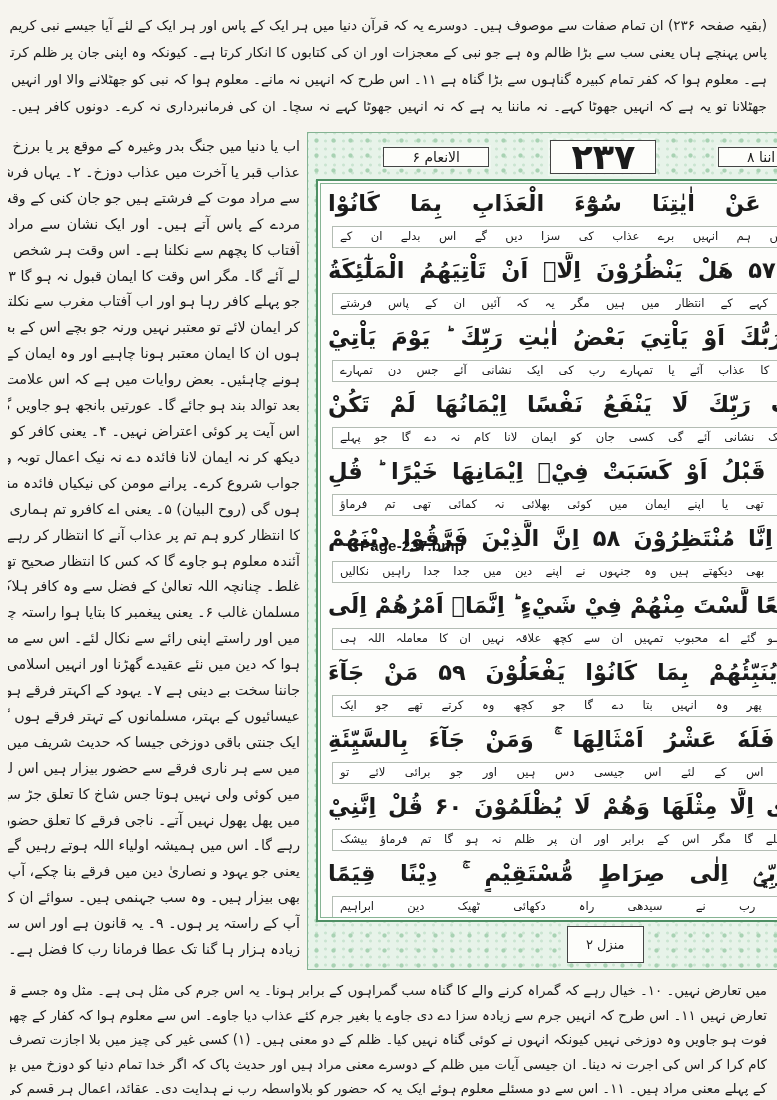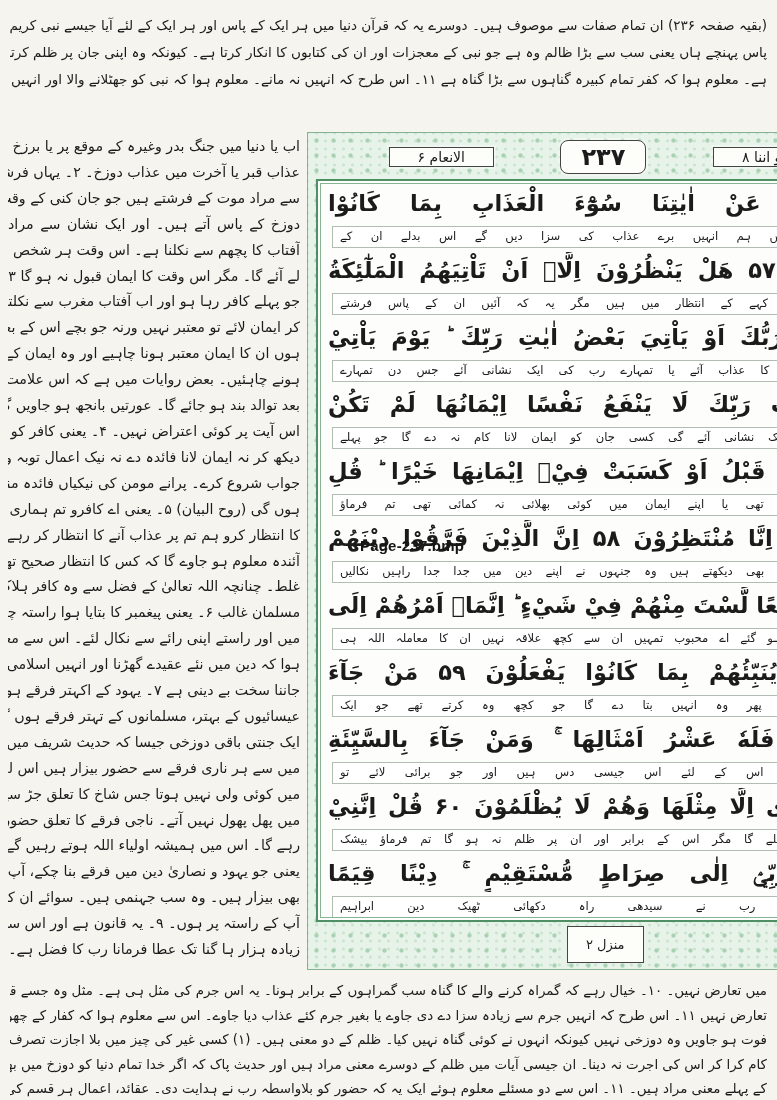--- a/index.html
+++ b/index.html
@@ -53,21 +53,21 @@
   }
   .frame-header{
     display:flex;direction:ltr;justify-content:space-evenly;align-items:center;
     margin:0 6px 5px 6px;height:34px;flex:0 0 auto;
   }
   .hdr-box{
     background:#fdfdfa;border:1px solid #444;
     padding:1px 28px;font-size:14px;direction:rtl;
     box-shadow:0 0 0 2px rgba(255,255,255,.35);
   }
-  .hdr-box.page-num{font-size:24px;font-weight:700;padding:0 20px;line-height:32px;border-radius:8px;}
+  .hdr-box.page-num{font-size:35px;font-weight:700;padding:0 20px;line-height:32px;}
   .quran-inner{
     flex:1;box-sizing:border-box;
     border:2px solid #4e8f64;outline:1px solid #86b494;outline-offset:-5px;
     background:#fdfdfb;
     display:flex;flex-direction:column;justify-content:space-between;
     padding:4px 4px 2px 4px;overflow:hidden;
   }
   .row-arabic{
     direction:rtl;font-weight:700;font-size:22.5px;line-height:1.55;
     text-align:justify;text-align-last:justify;
@@ -105,30 +105,31 @@
 </head>
 <body>
 
 <div class="page">
 
   <div class="top-commentary">
 
   <div class="c-line">(بقیہ صفحہ ۲۳۶) ان تمام صفات سے موصوف ہیں۔ دوسرے یہ کہ قرآن دنیا میں ہر ایک کے پاس اور ہر ایک کے لئے آیا جیسے نبی کریم صلی اللہ علیہ وسلم ہر ایک کے</div>
       <div class="c-line">پاس پہنچے ہاں یعنی سب سے بڑا ظالم وہ ہے جو نبی کے معجزات اور ان کی کتابوں کا انکار کرتا ہے۔ کیونکہ وہ اپنی جان پر ظلم کرتا ہے کہ اسے دائمی عذاب کا مستحق بناتا</div>
       <div class="c-line">ہے۔ معلوم ہوا کہ کفر تمام کبیرہ گناہوں سے بڑا گناہ ہے ۱۱۔ اس طرح کہ انہیں نہ مانے۔ معلوم ہوا کہ نبی کو جھٹلانے والا اور انہیں نہ ماننے والا کفر میں برابر ہیں۔</div>
+      <div class="c-line">جھٹلانا تو یہ ہے کہ انہیں جھوٹا کہے۔ نہ ماننا یہ ہے کہ نہ انہیں جھوٹا کہے نہ سچا۔ ان کی فرمانبرداری نہ کرے۔ دونوں کافر ہیں۔</div>
     </div>
 
   <div class="main">
 
     <div class="left-commentary">
 
     <div class="c-line">اب یا دنیا میں جنگ بدر وغیرہ کے موقع پر یا برزخ میں</div>
         <div class="c-line">عذاب قبر یا آخرت میں عذاب دوزخ۔ ۲۔ یہاں فرشتوں</div>
         <div class="c-line">سے مراد موت کے فرشتے ہیں جو جان کنی کے وقت</div>
-        <div class="c-line">دوزخ کے پاس آتے ہیں۔ اور ایک نشان سے مراد</div>
+        <div class="c-line">مردے کے پاس آتے ہیں۔ اور ایک نشان سے مراد</div>
         <div class="c-line">آفتاب کا پچھم سے نکلنا ہے۔ اس وقت ہر شخص ایمان</div>
         <div class="c-line">لے آئے گا۔ مگر اس وقت کا ایمان قبول نہ ہو گا ۳۔ یعنی</div>
         <div class="c-line">جو پہلے کافر رہا ہو اور اب آفتاب مغرب سے نکلتا ہوا دیکھ</div>
         <div class="c-line">کر ایمان لائے تو معتبر نہیں ورنہ جو بچے اس کے بعد پیدا</div>
         <div class="c-line">ہوں ان کا ایمان معتبر ہونا چاہیے اور وہ ایمان کے مکلف</div>
         <div class="c-line">ہونے چاہئیں۔ بعض روایات میں ہے کہ اس علامت کے</div>
         <div class="c-line">بعد توالد بند ہو جائے گا۔ عورتیں بانجھ ہو جاویں گی۔ پھر</div>
         <div class="c-line">اس آیت پر کوئی اعتراض نہیں۔ ۴۔ یعنی کافر کو یہ نشان</div>
         <div class="c-line">دیکھ کر نہ ایمان لانا فائدہ دے نہ نیک اعمال توبہ وغیرہ</div>
         <div class="c-line">جواب شروع کرے۔ پرانے مومن کی نیکیاں فائدہ مند</div>

